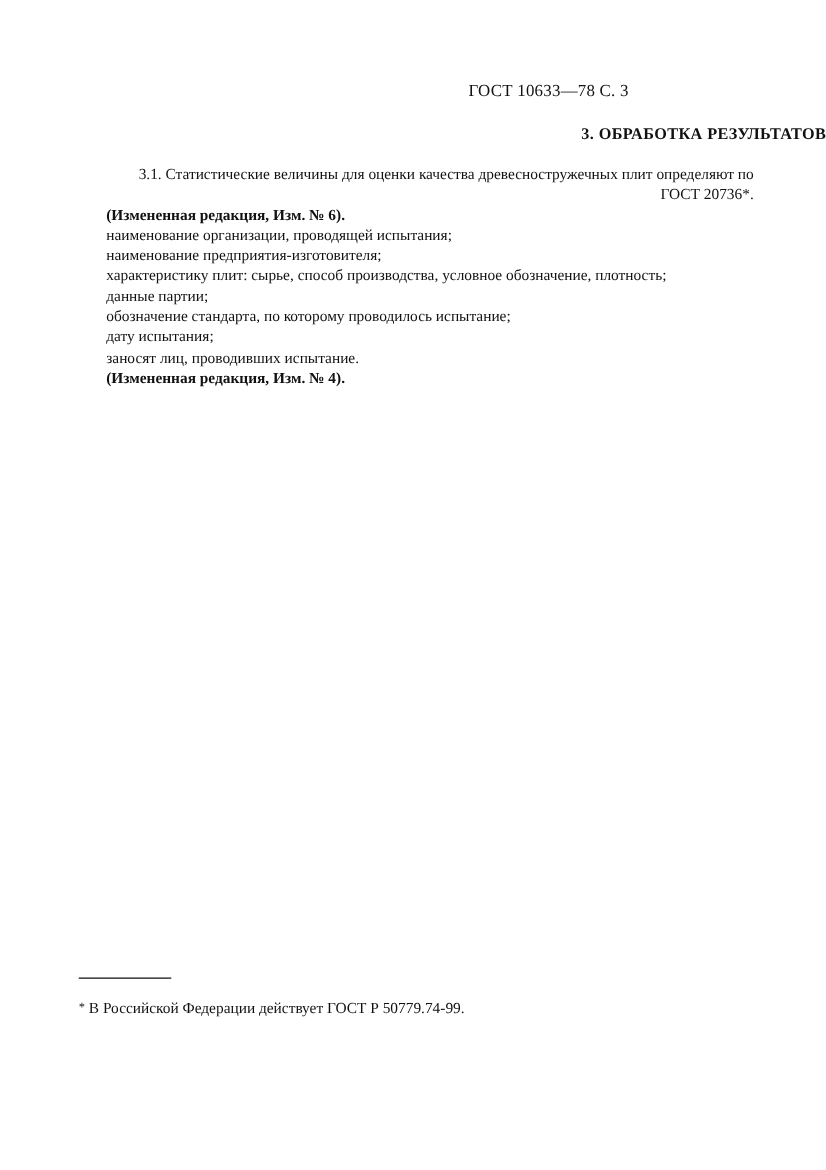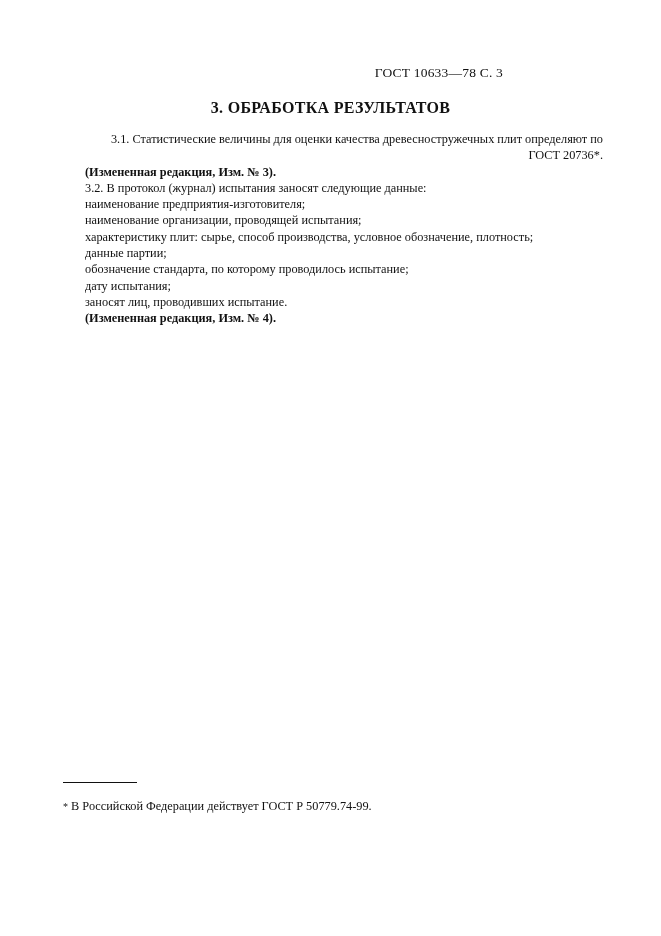--- a/index.html
+++ b/index.html
@@ -29,22 +29,22 @@
     right: 40px;
     font-size: 13.5px;
     letter-spacing: 0.2px;
     white-space: nowrap;
   }
   .section-title {
     position: absolute;
     top: 60px;
     left: 0;
     width: 661px;
-    text-align: center;
-    font-size: 16px;
+    text-align: right;
+    font-size: 13px;
     font-weight: bold;
     letter-spacing: 0.3px;
   }
   .body-block {
     position: absolute;
     top: 92px;
     left: 63px;
     width: 540px;
     font-size: 12.3px;
     line-height: 16.3px;
@@ -98,24 +98,23 @@
 
   <div class="section-title">3. ОБРАБОТКА РЕЗУЛЬТАТОВ</div>
 
   <div class="body-block">
     <div class="para indent">
       <span>3.1. Статистические величины для оценки качества древесностружечных плит определяют по</span>
     </div>
     <div class="para">
       <span>ГОСТ 20736*.</span>
     </div>
-    <div class="bold">(Измененная редакция, Изм. № 3).</div>
-    <div class="list-item">3.2. В протокол (журнал) испытания заносят следующие данные:</div>
+    <div class="bold">(Измененная редакция, Изм. № 6).</div>
+    <div class="list-item">наименование организации, проводящей испытания;</div>
     <div class="list-item">наименование предприятия-изготовителя;</div>
-    <div class="list-item">наименование организации, проводящей испытания;</div>
     <div class="list-item">характеристику плит: сырье, способ производства, условное обозначение, плотность;</div>
     <div class="list-item">данные партии;</div>
     <div class="list-item">обозначение стандарта, по которому проводилось испытание;</div>
     <div class="list-item">дату испытания;</div>
     <div class="list-item">заносят лиц, проводивших испытание.</div>
     <div class="bold">(Измененная редакция, Изм. № 4).</div>
   </div>
 
   <div class="footnote-rule"></div>
 

